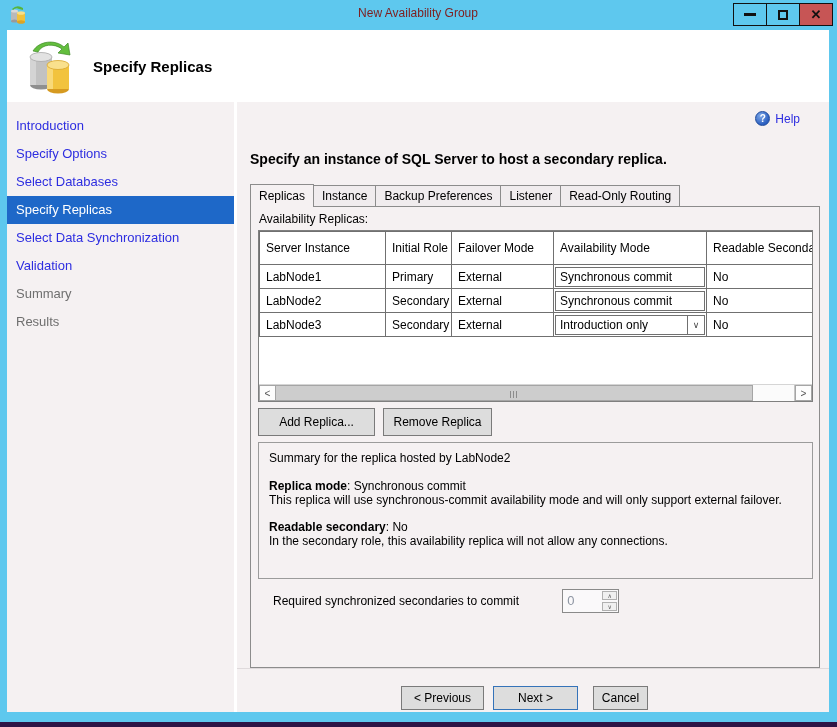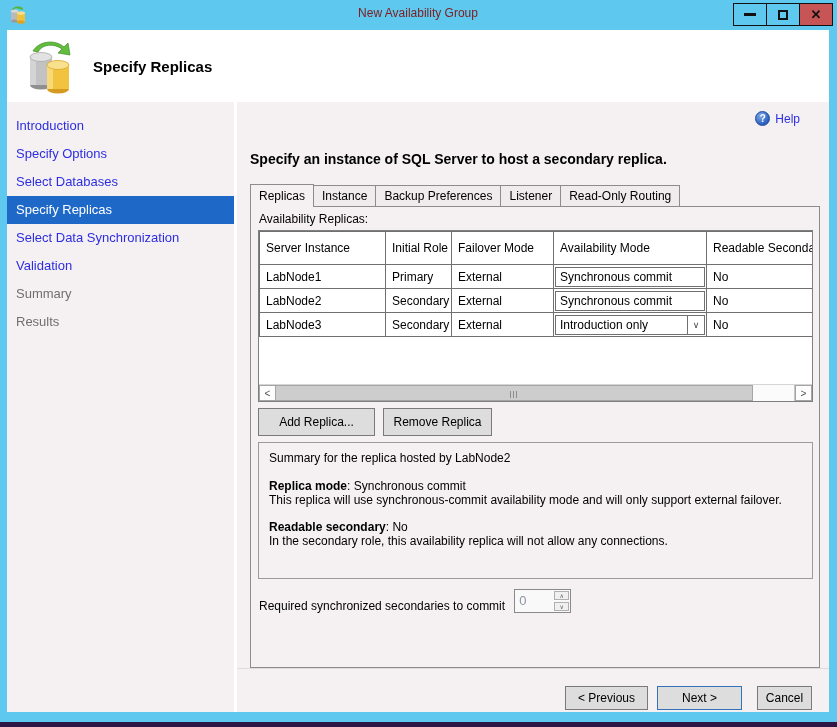--- a/index.html
+++ b/index.html
@@ -133,36 +133,36 @@
   .btn-remove { width:109px; height:28px; margin-left:8px; }
   
   .summary-box {
     margin-top:6px; width:555px; height:137px;
     border:1px solid #9B9B9B; padding:8px 10px; font-size:12px;
   }
   .summary-title { font-weight:normal; margin-bottom:14px; }
   .sum-line b { font-weight:bold;margin-top:28px; }
   .sum-desc { margin-bottom:13px; }
   
-  .commit-row { display:flex; align-items:flex-end; margin:10px 0 0 1px; }
+  .commit-row { display:flex; align-items:center; margin:10px 0 0 15px;gap:34px; }
   .spinner {
     margin-left:9px; width:57px; height:24px; border:1px solid #8A8A8A;
     background:#FAF9FA; display:flex; align-items:stretch;
   }
   .spin-value { flex:1; color:#8E96A3; font-size:13px; padding:3px 0 0 4px; }
   .spin-btns { width:16px; display:flex; flex-direction:column; justify-content:center; padding-right:1px; }
   .spin-btn {
     height:10px; border:1px solid #B0B0B0; background:#F0F0F0; margin:1px 0;
     display:flex; align-items:center; justify-content:center;
     font-size:6px; color:#606060; cursor:pointer;
   }
   
   .footer {
     margin-top:auto; border-top:1px solid #DFDADC;
-    display:flex; justify-content:flex-end; align-items:flex-start;
+    display:flex; justify-content:center; align-items:flex-start;
     padding:17px 17px 0 0; height:50px;
   }
   .btn-footer { width:83px; height:24px; }
   .btn-next { width:85px; margin-left:9px; border:1px solid #3573B9; }
   .btn-cancel { width:55px; margin-left:15px; }
 </style>
 </head>
 <body>
 
 <div class="window">

